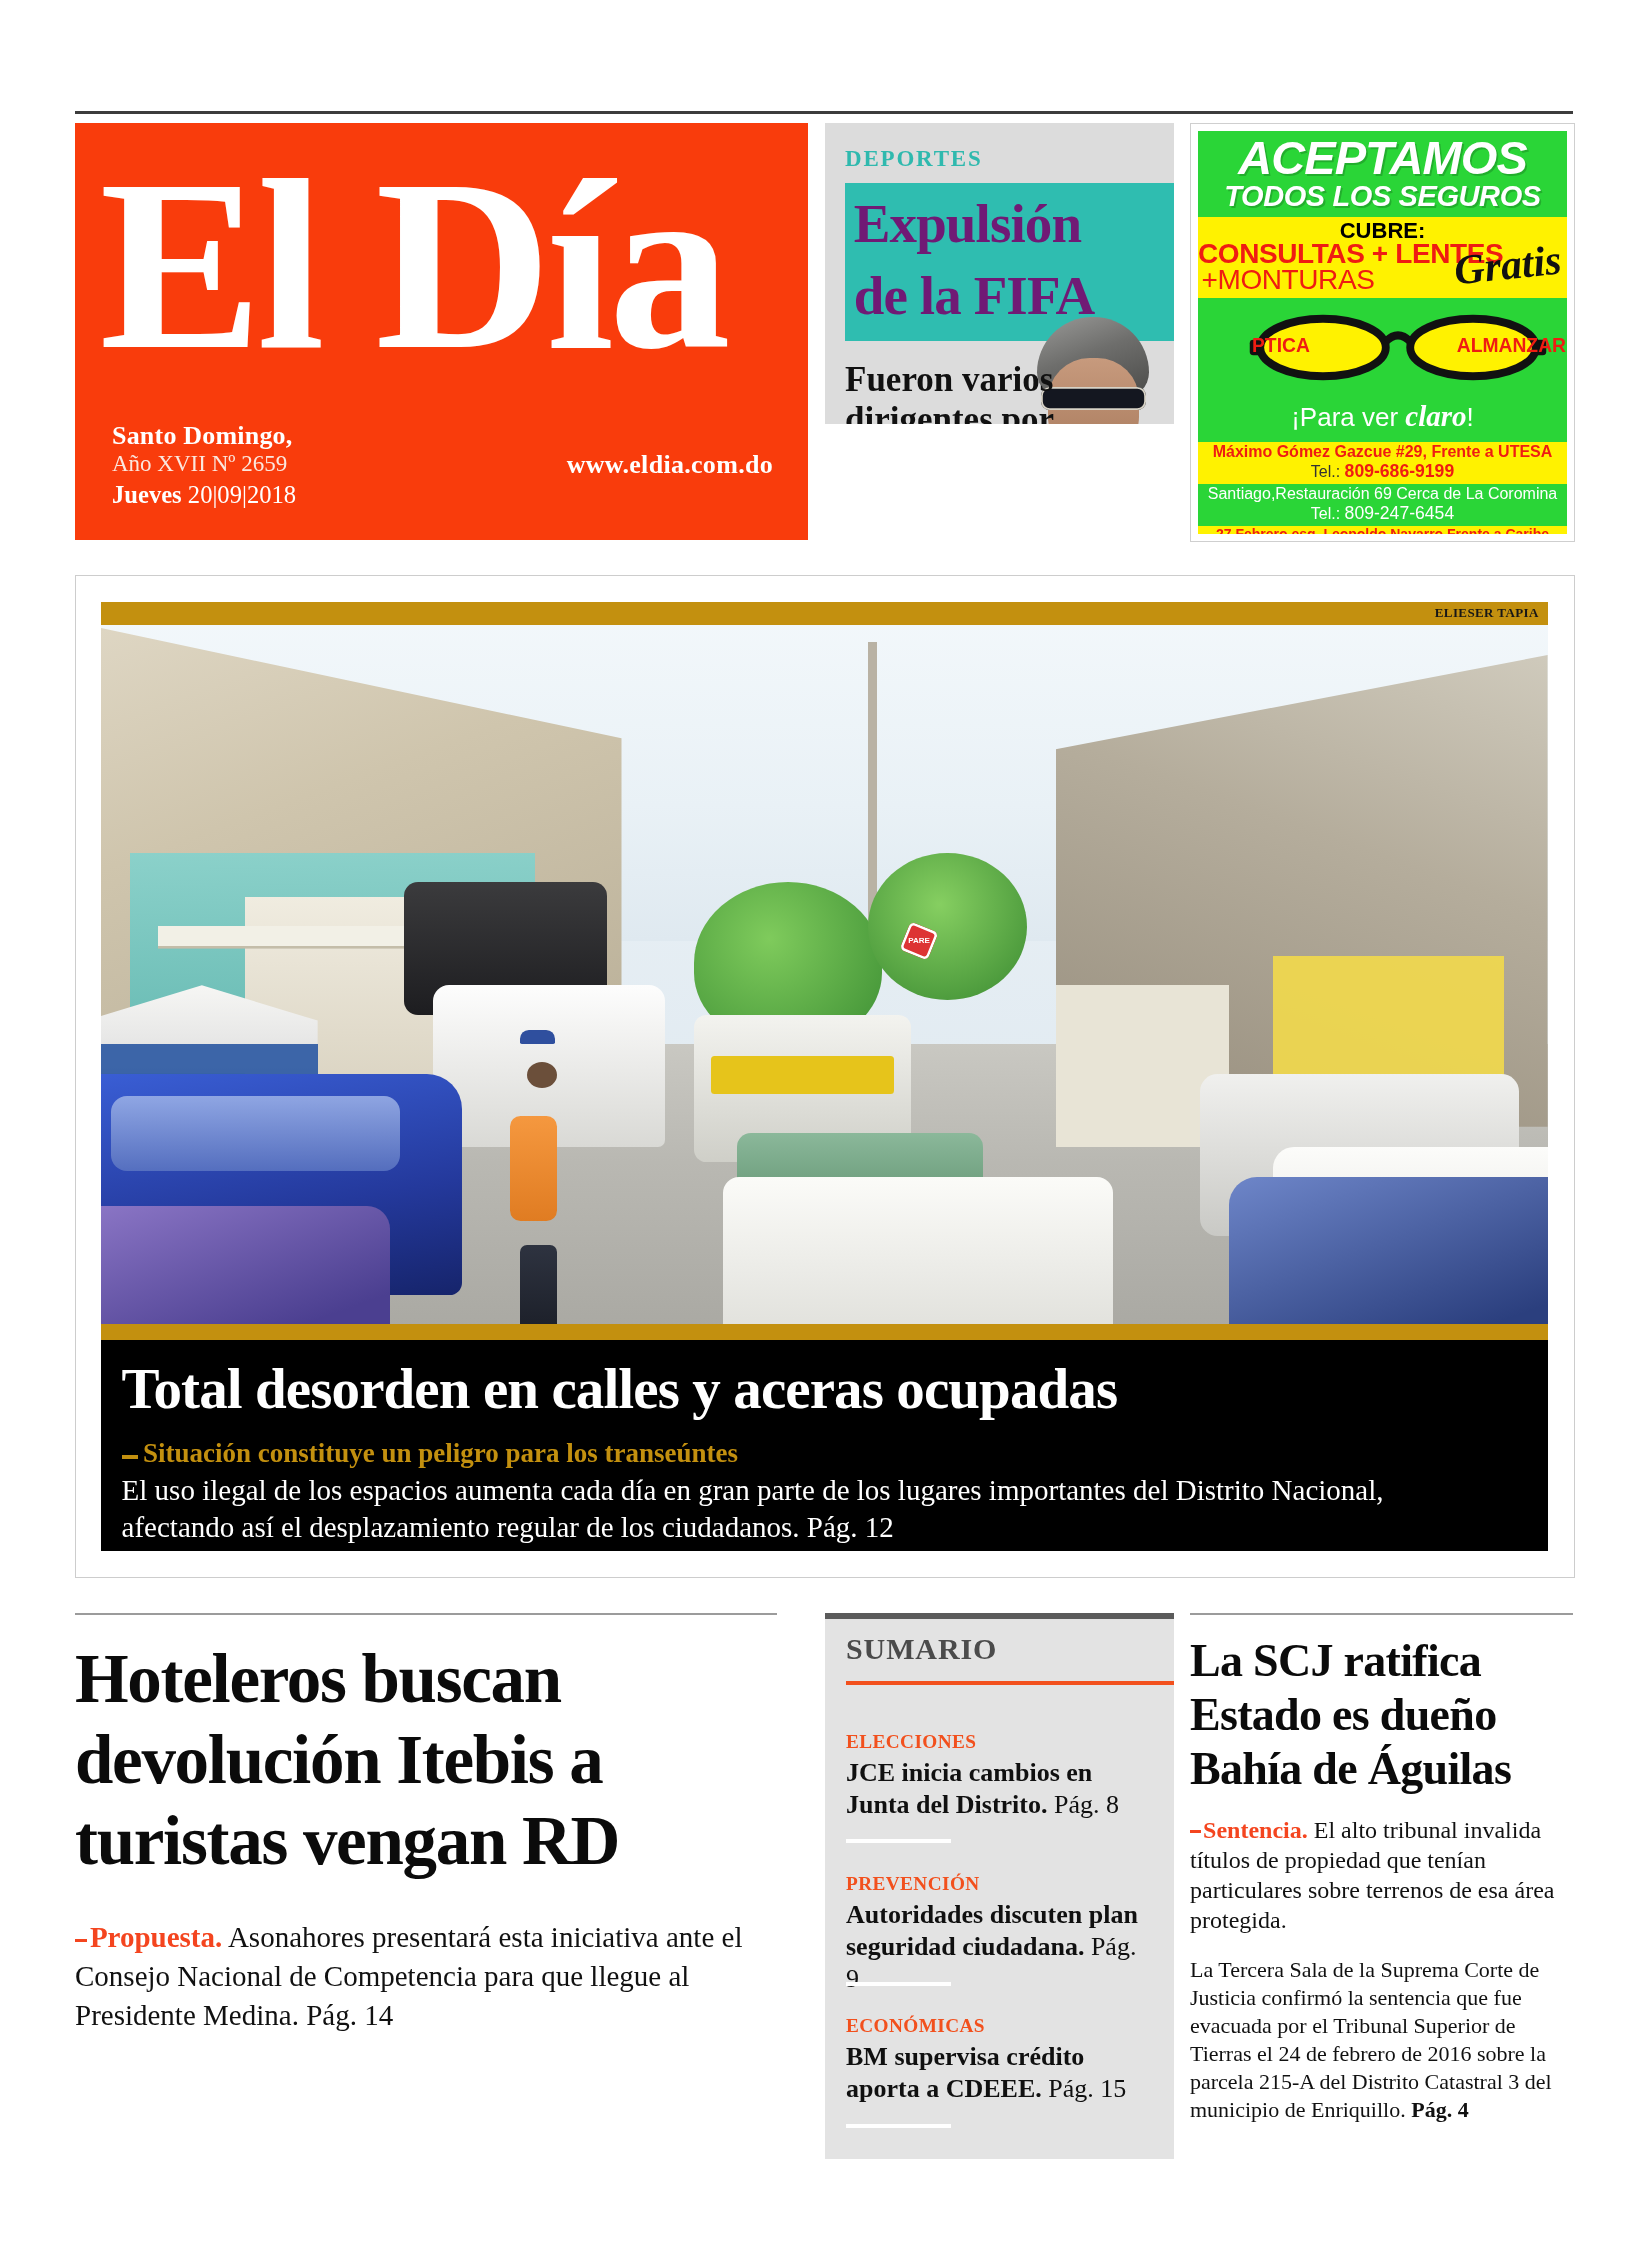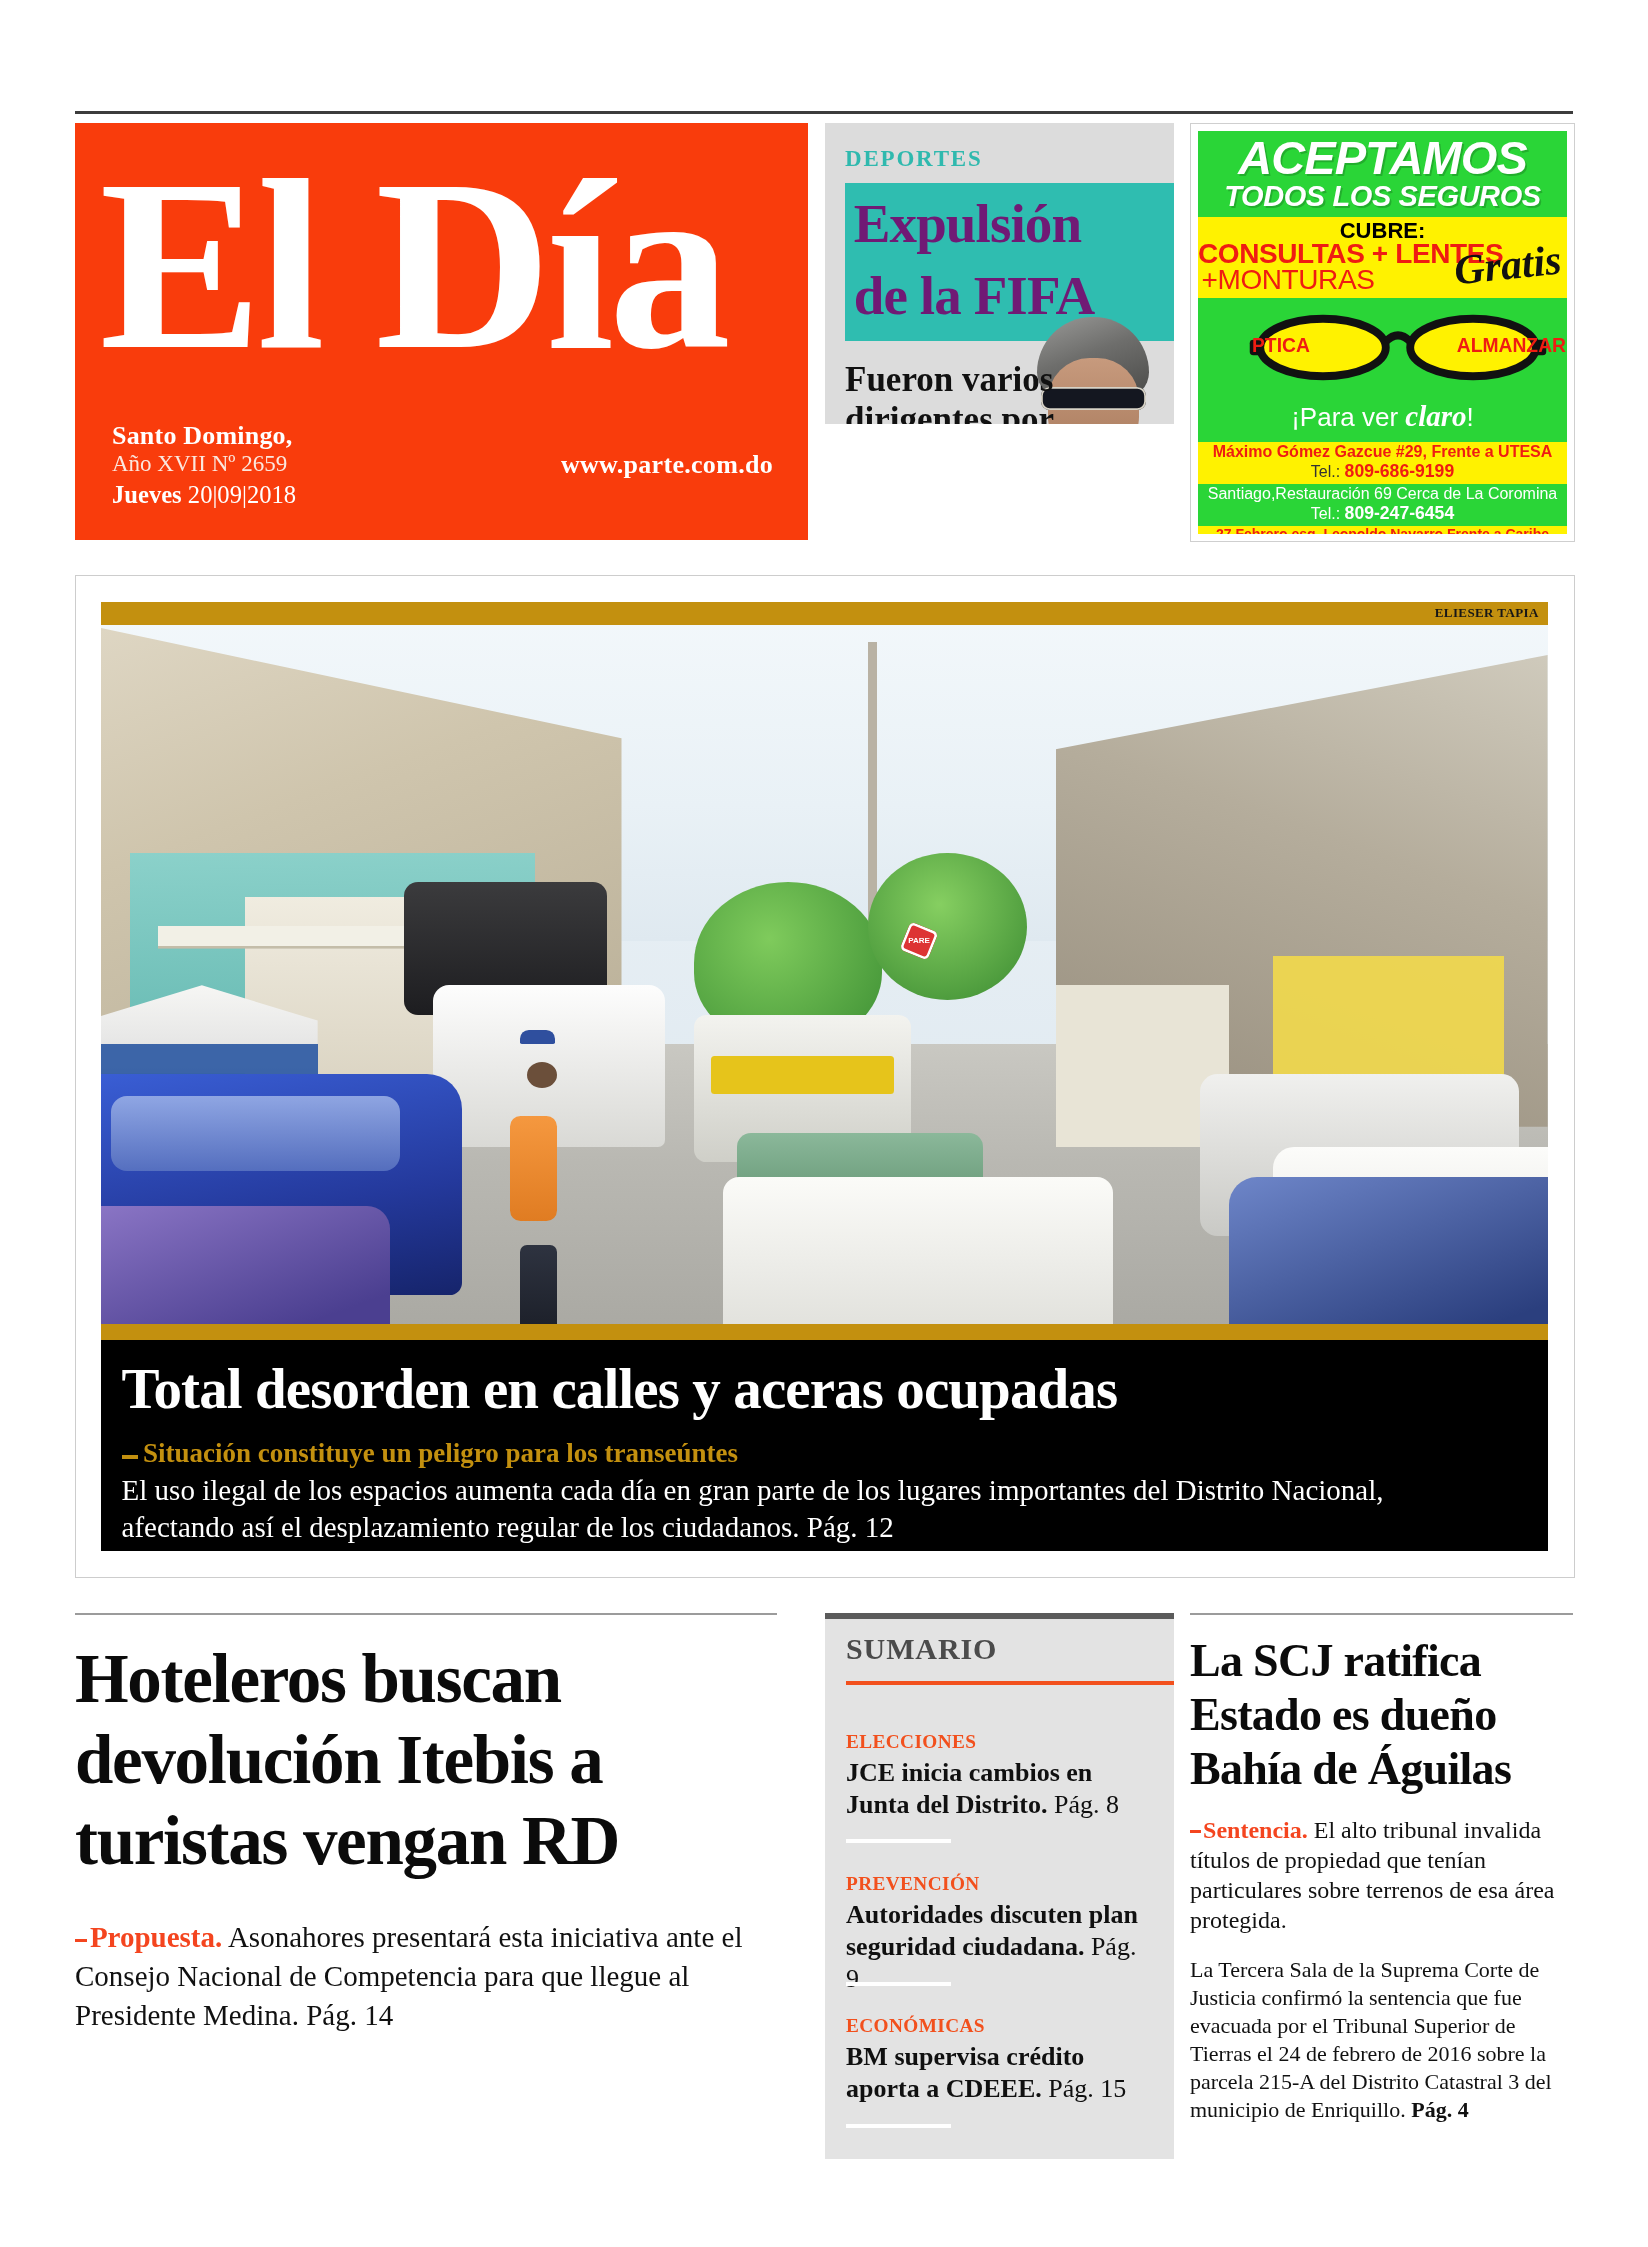--- a/index.html
+++ b/index.html
@@ -175,21 +175,21 @@
   .ad-addr1 .a2 b{color:#ef1c12;font-size:17.6px;}
   .ad-addr2{top:353px;height:42px;}
   .ad-addr2 .a1{
     position:absolute;left:0;right:0;top:0.9px;text-align:center;
     font-family:"Liberation Sans", sans-serif;font-size:16px;color:#fff;
   }
   .ad-addr2 .a2{
     position:absolute;left:0;right:0;top:19.3px;text-align:center;
     font-family:"Liberation Sans", sans-serif;font-size:16px;color:#fff;
   }
-  .ad-addr2 .a2 b{font-weight:700;font-size:17.6px;text-align:center;}
+  .ad-addr2 .a2 b{font-weight:400;font-size:17.6px;text-align:center;}
   .ad-addr3{top:395px;height:39px;}
   .ad-addr3 .a1{
     position:absolute;left:0;right:0;top:0px;text-align:center;
     font-family:"Liberation Sans", sans-serif;font-weight:700;font-size:14px;color:#ef1c12;
   }
 
   
   .feature{
     position:absolute;left:75px;top:575px;width:1498px;height:1001px;
     border:1.8px solid #cdcdcd;background:#fff;overflow:hidden;
@@ -363,21 +363,21 @@
   <div class="masthead">
     <div class="logo-wrap">
       <div class="logo-text">El Día</div>
     </div>
     <div class="mast-city">Santo Domingo,</div>
     <div class="mast-year">Año XVII Nº 2659</div>
     <div class="mast-date">
       <b>Jueves</b>
       <span>20|09|2018</span>
     </div>
-    <div class="mast-url">www.parte.com.do</div>
+    <div class="mast-url">www.eldia.com.do</div>
   </div>
 
   <div class="sports">
     <div class="sports-kicker">DEPORTES</div>
     <div class="sports-band">
       <div class="sports-headline">
         <div>Expulsión</div>
         <div>de la FIFA</div>
       </div>
     </div>

